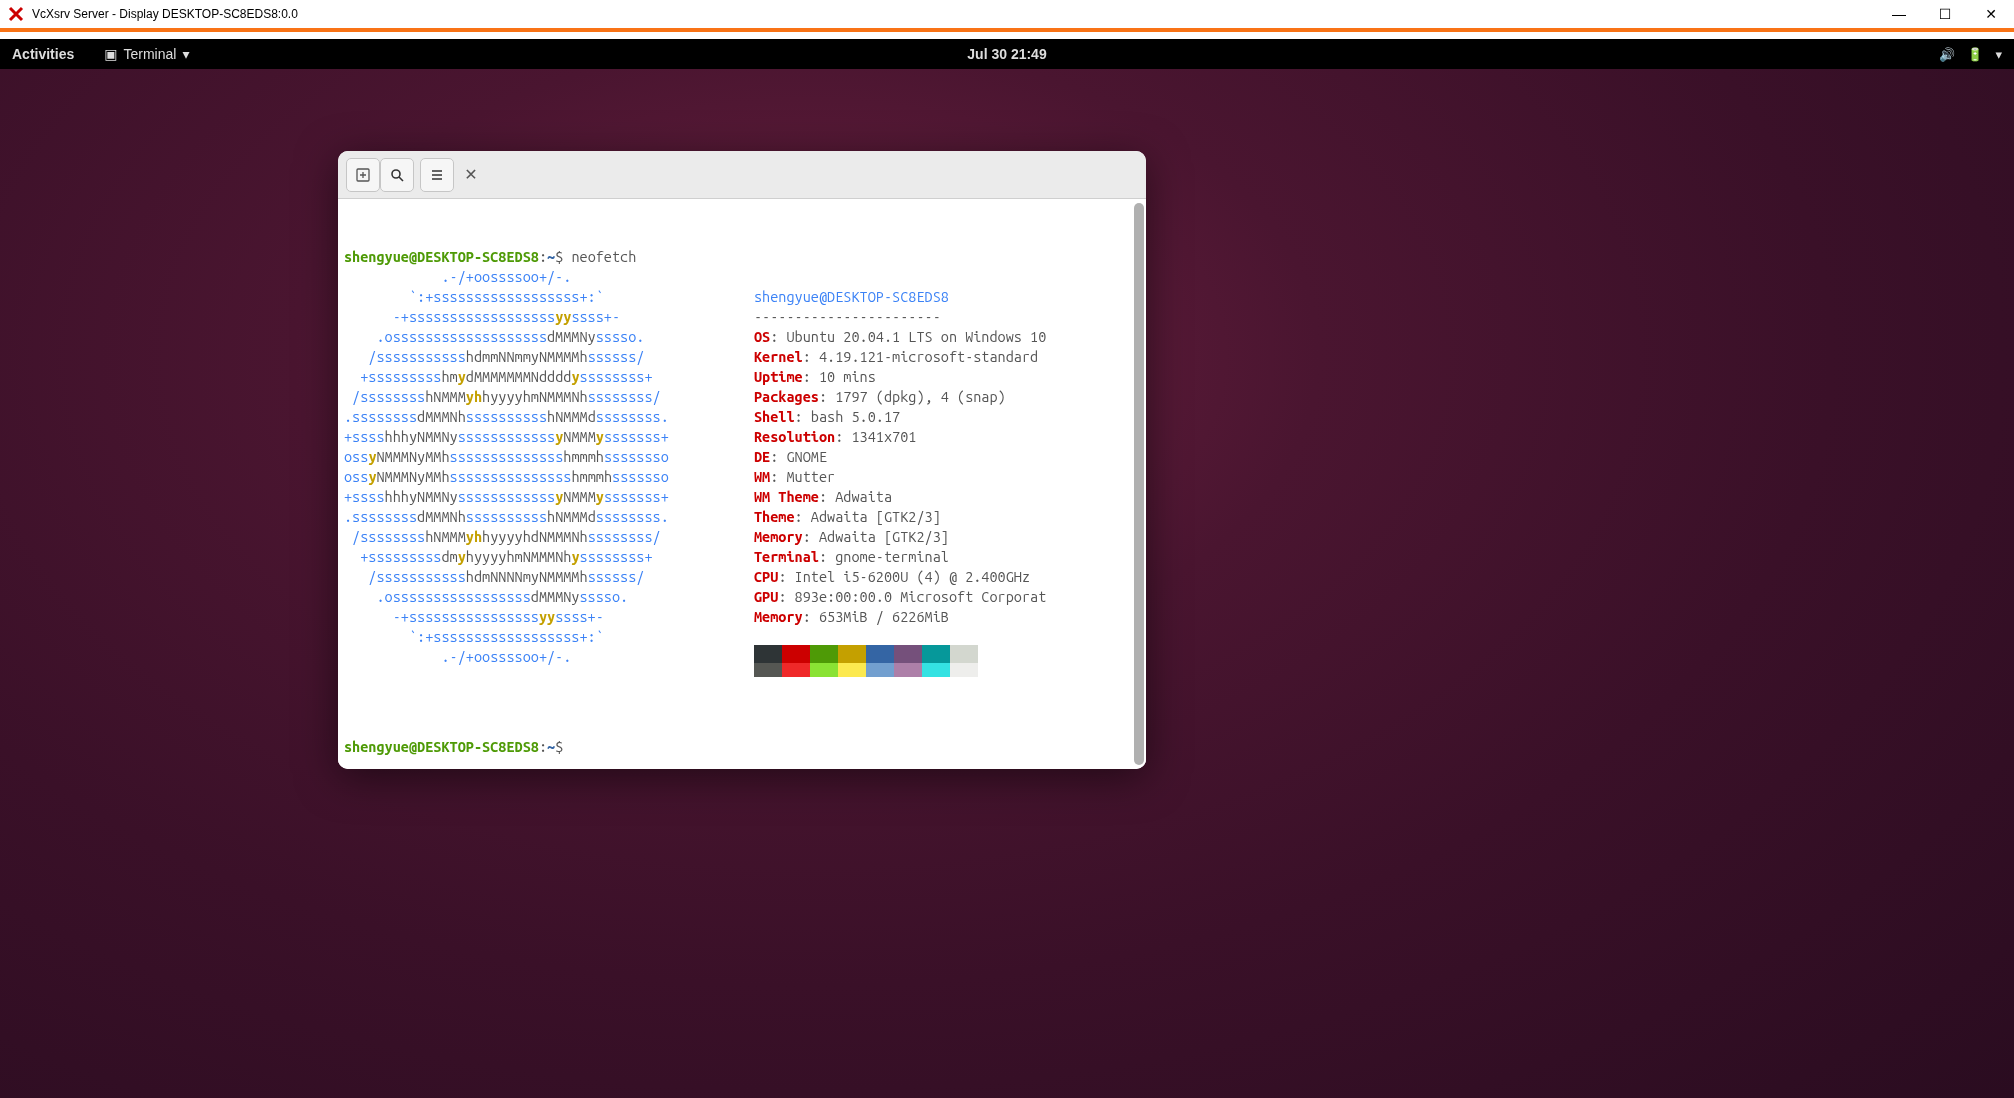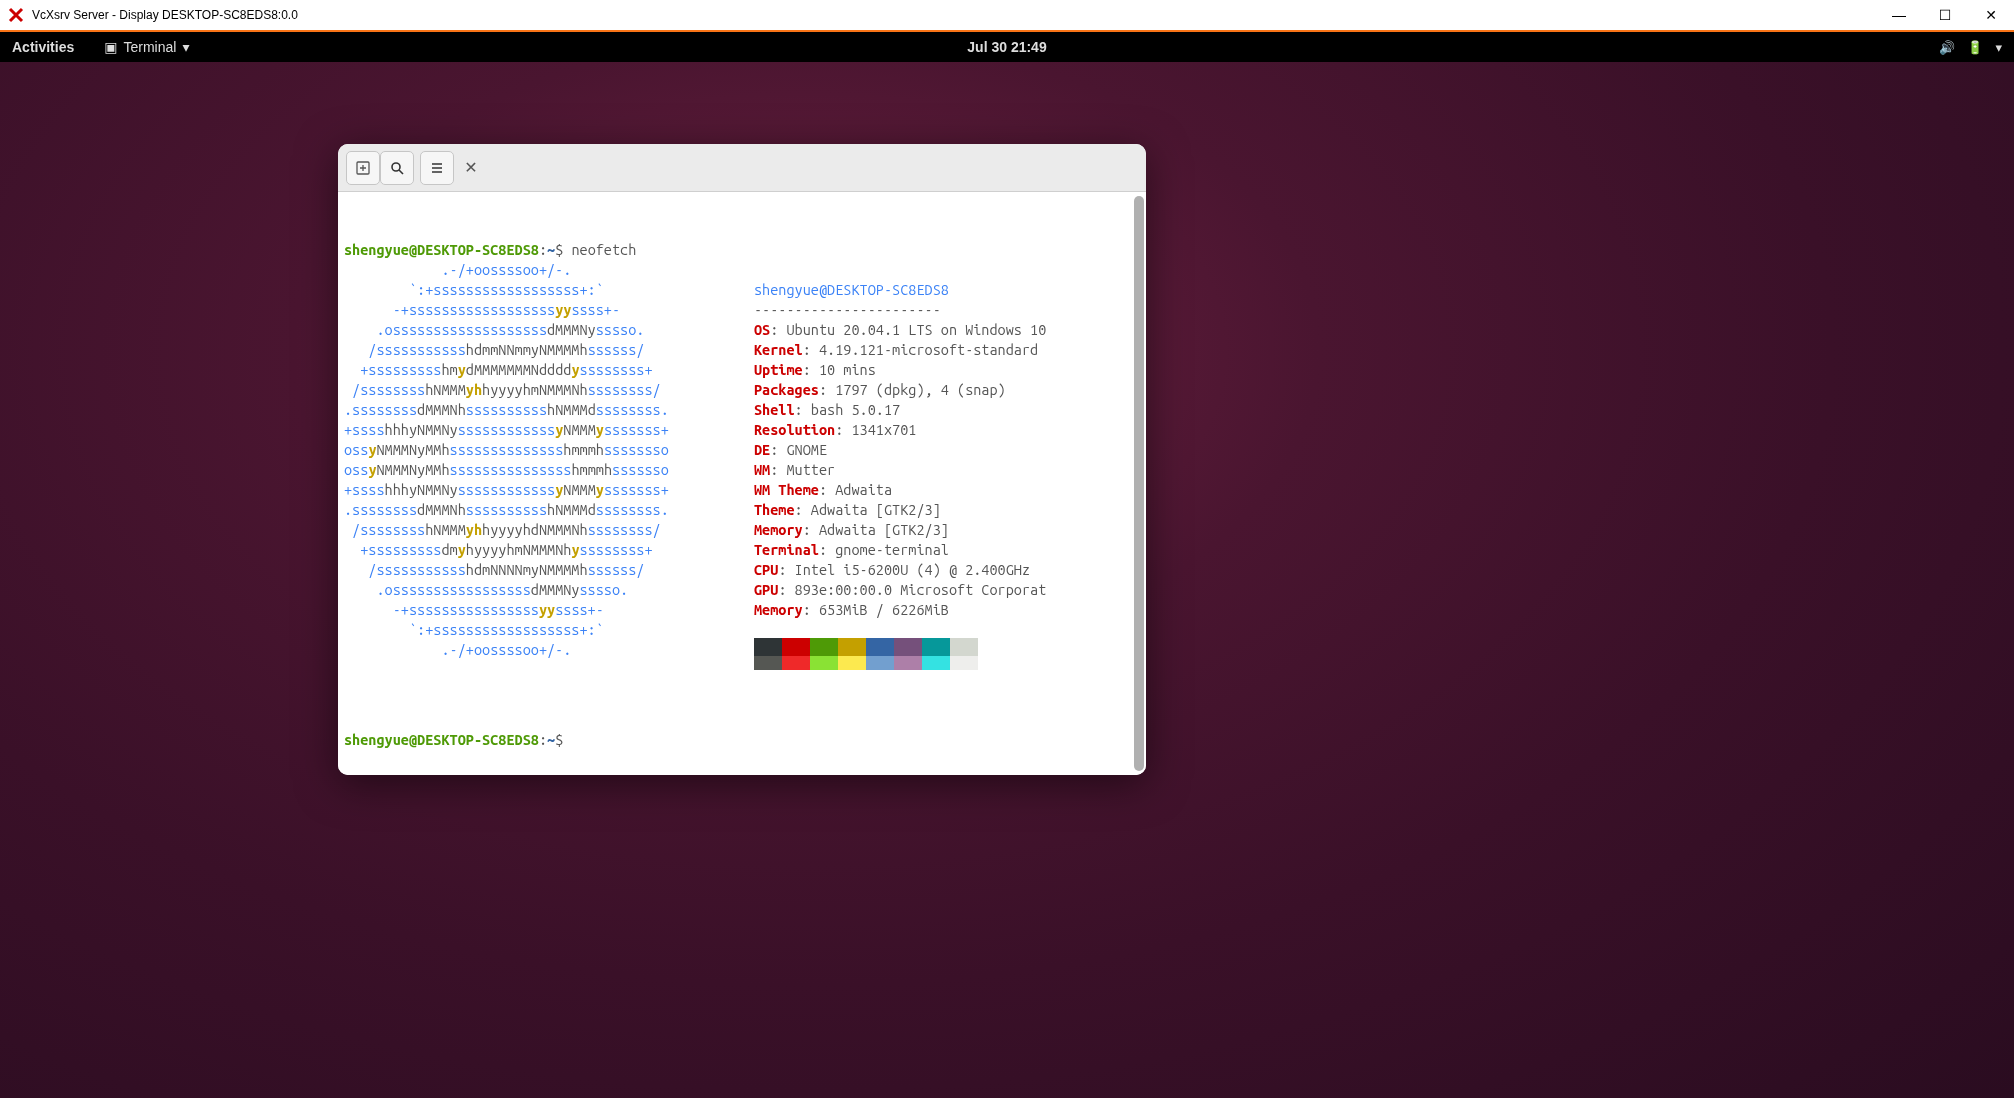--- a/index.html
+++ b/index.html
@@ -12,37 +12,38 @@
   width: 100%;
   height: 100vh;
   display: flex;
   flex-direction: column;
 }
 .win-titlebar {
   height: 32px;
   background: #fff;
   display: flex;
   align-items: center;
-  border-bottom: 2px solid #f97316;
+  border-bottom: 4px solid #f97316;
 }
 .win-titlebar .app-icon {
   width: 16px; height: 16px; margin: 0 8px;
   display: inline-flex; align-items: center; justify-content: center;
 }
 .win-titlebar .title { font-size: 12px; color: #000; }
 .win-ctrls { margin-left: auto; display: flex; }
 .win-ctrls div {
   width: 46px; height: 32px; display: flex; align-items: center; justify-content: center;
   font-size: 14px; color: #000;
 }
 .gnome-desktop {
   flex: 1;
   position: relative;
   background: radial-gradient(ellipse at 40% 30%, #6b2040 0%, #4a1530 30%, #3a1028 60%, #2a0c20 100%);
   overflow: hidden;
+  margin-top: 7px;
 }
 .gnome-topbar {
   height: 30px;
   background: #000;
   color: #ddd;
   display: flex;
   align-items: center;
   font-size: 14px;
   padding: 0 12px;
 }
@@ -75,21 +76,21 @@
   border-radius: 5px;
   background: #f6f6f6;
   display: flex; align-items: center; justify-content: center;
   font-size: 16px; color: #333;
 }
 .term-title { flex:1; text-align:center; font-size:15px; color:#333; font-weight:600;}
 .hbtns-right { display:flex; gap:6px;}
 .hclose { width:34px; height:34px; display:flex;align-items:center;justify-content:center; color:#555;}
 .term-body {
   background: #fff;
-  padding: 8px 2px 25px 6px;
+  padding: 8px 2px 12px 6px;
   font-family: "Ubuntu Mono", "DejaVu Sans Mono", Consolas, monospace;
   font-size: 14.5px;
   line-height: 1.38;
   position: relative;
   white-space: pre;
   color: #555;
 }
 .term-body .scroll { position:absolute; right:2px; top:4px; bottom:4px; width:10px; background:#b0b0b0; border-radius:5px;}
 .gb { color: #4e9a06; font-weight:bold;}
 .bl { color: #3465a4; font-weight:bold;}

